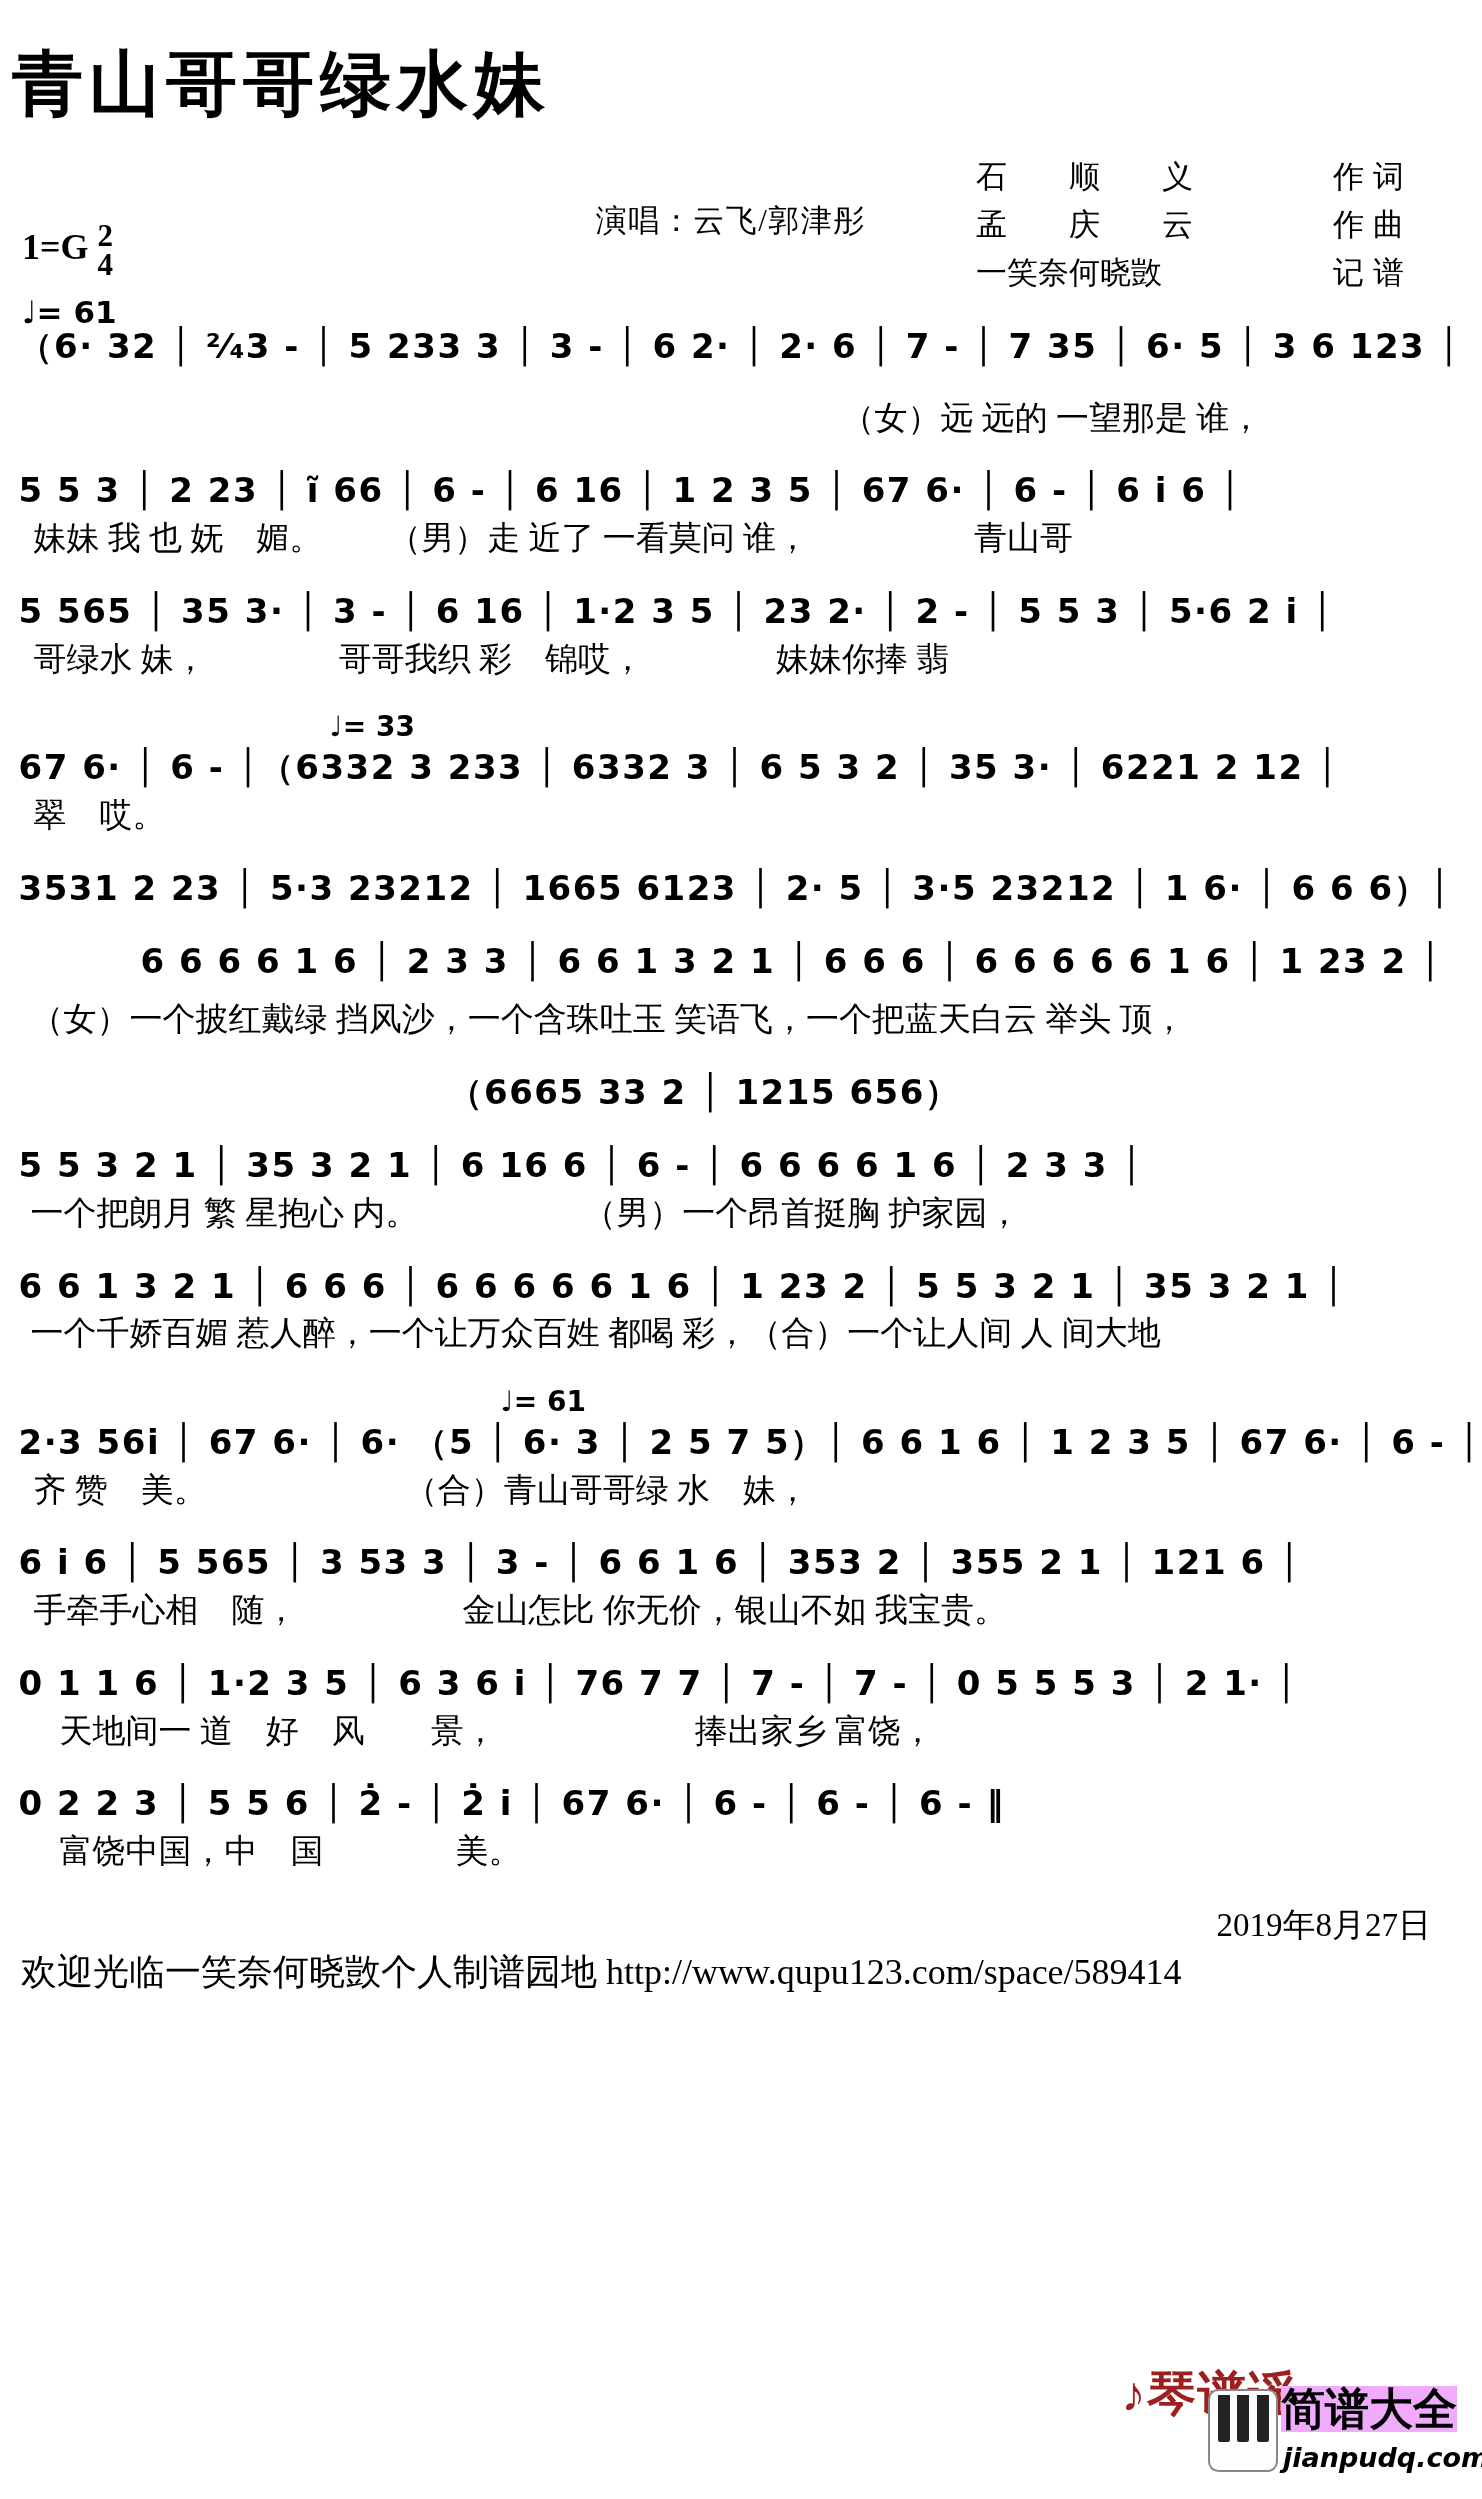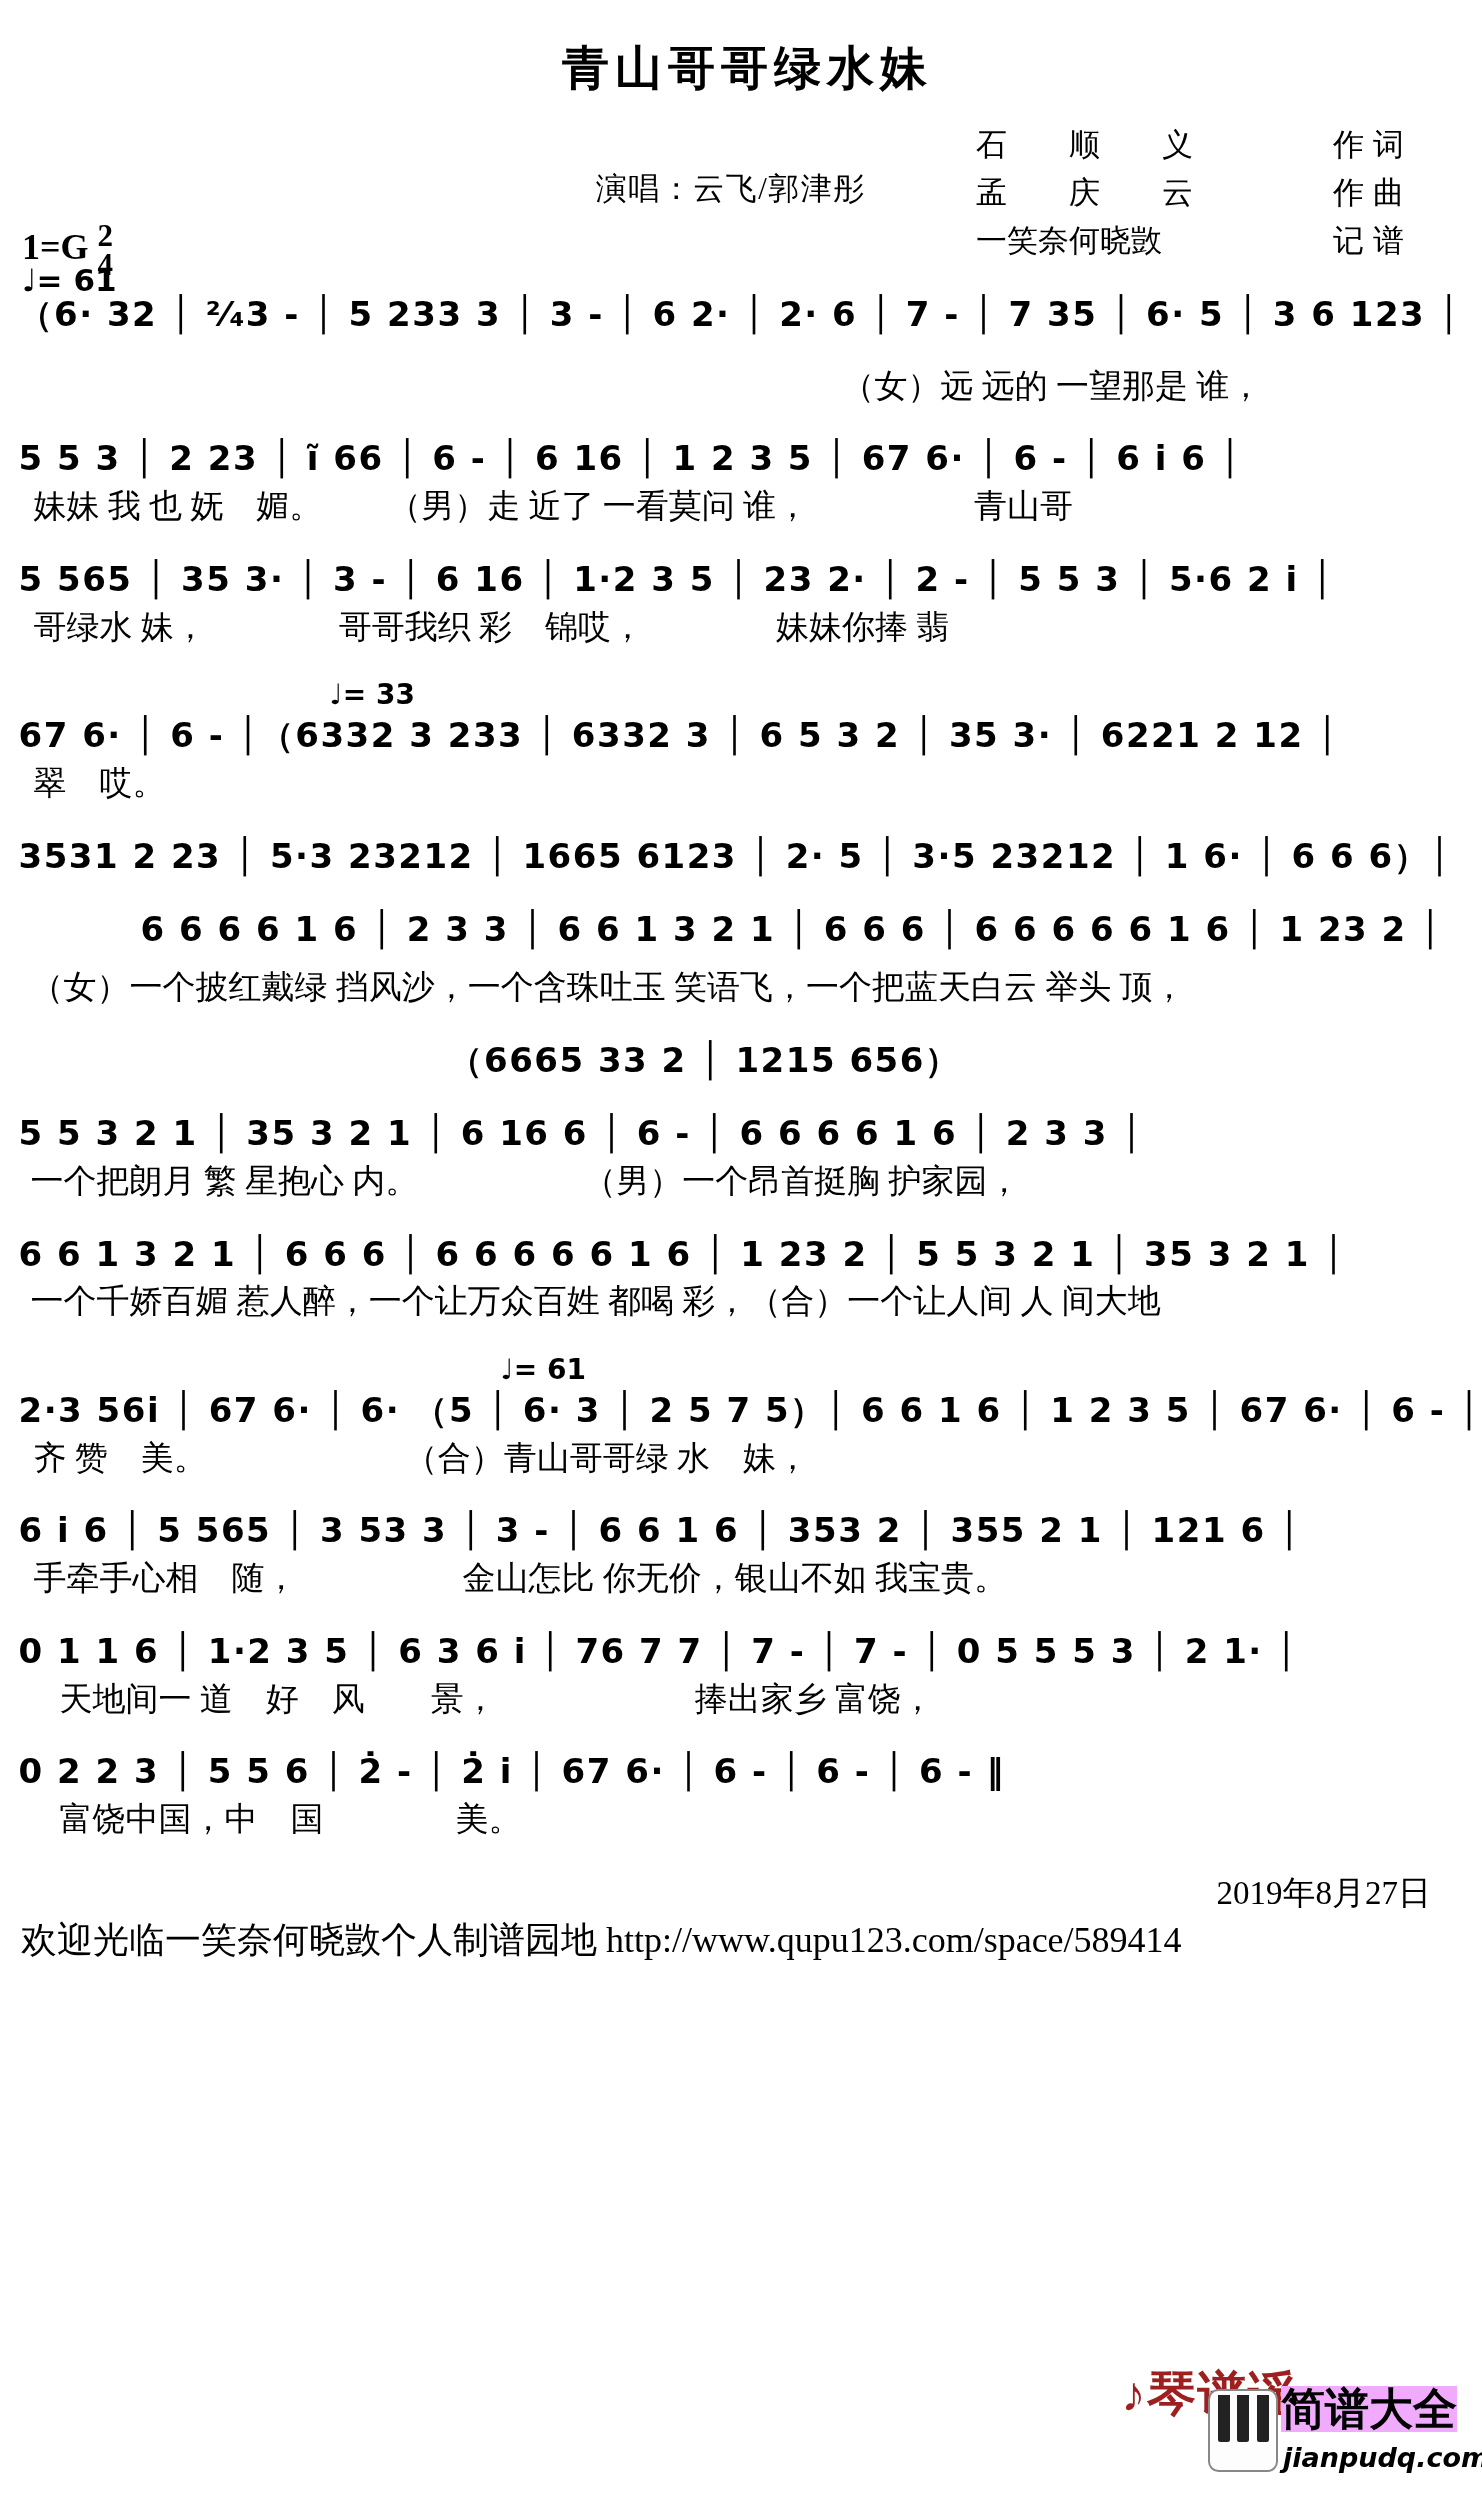--- a/index.html
+++ b/index.html
@@ -2,27 +2,27 @@
 <html style="font-size:12px"><head>
 <meta charset="utf-8">
 <style>
   html,body { margin:0; padding:0; background:#e8e8e8; }
   .page {
     position:relative; width:1483px; height:2500px; margin:0 auto;
     background:#ffffff; color:#000; overflow:hidden;
     font-family:"DejaVu Sans", sans-serif;
   }
   .title {
-    text-align:center; font-family:"Liberation Serif", serif;
-    font-weight:700; font-size:47px; letter-spacing:6px; padding-top:37px;margin-left:12px;
+    text-align:left; font-family:"Liberation Serif", serif;
+    font-weight:700; font-size:71px; letter-spacing:6px; padding-top:37px;margin-left:12px;
   }
   .header { position:relative; height:189px; }
   .keysig {
     position:absolute; left:22px; top:89px;
-    font-family:"Liberation Serif", serif; font-weight:700; font-size:36px;margin-top:32px;
+    font-family:"Liberation Serif", serif; font-weight:700; font-size:36px;
   }
   .keysig .frac {
     display:inline-block; vertical-align:middle; text-align:center;
     line-height:0.95; font-size:31px; margin-left:9px; font-weight:700;
   }
   .tempo-top { position:absolute; left:22px; top:162px; font-weight:700; font-size:31px; }
   .performer {
     position:absolute; left:50%; transform:translateX(-54%); top:68px;
     font-family:"Liberation Serif", serif; font-size:31px; letter-spacing:1.5px;
   }

